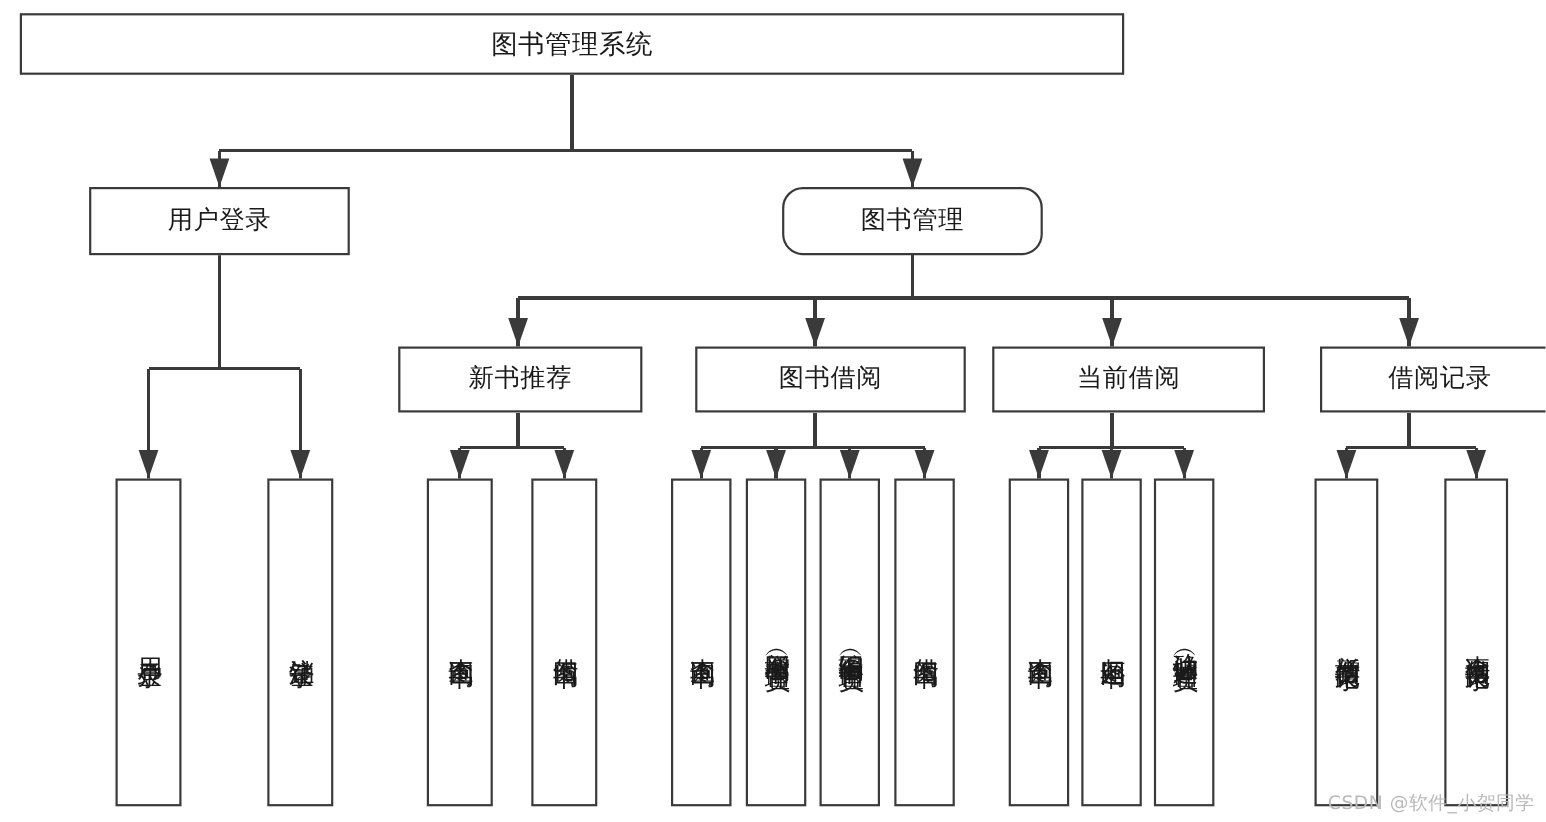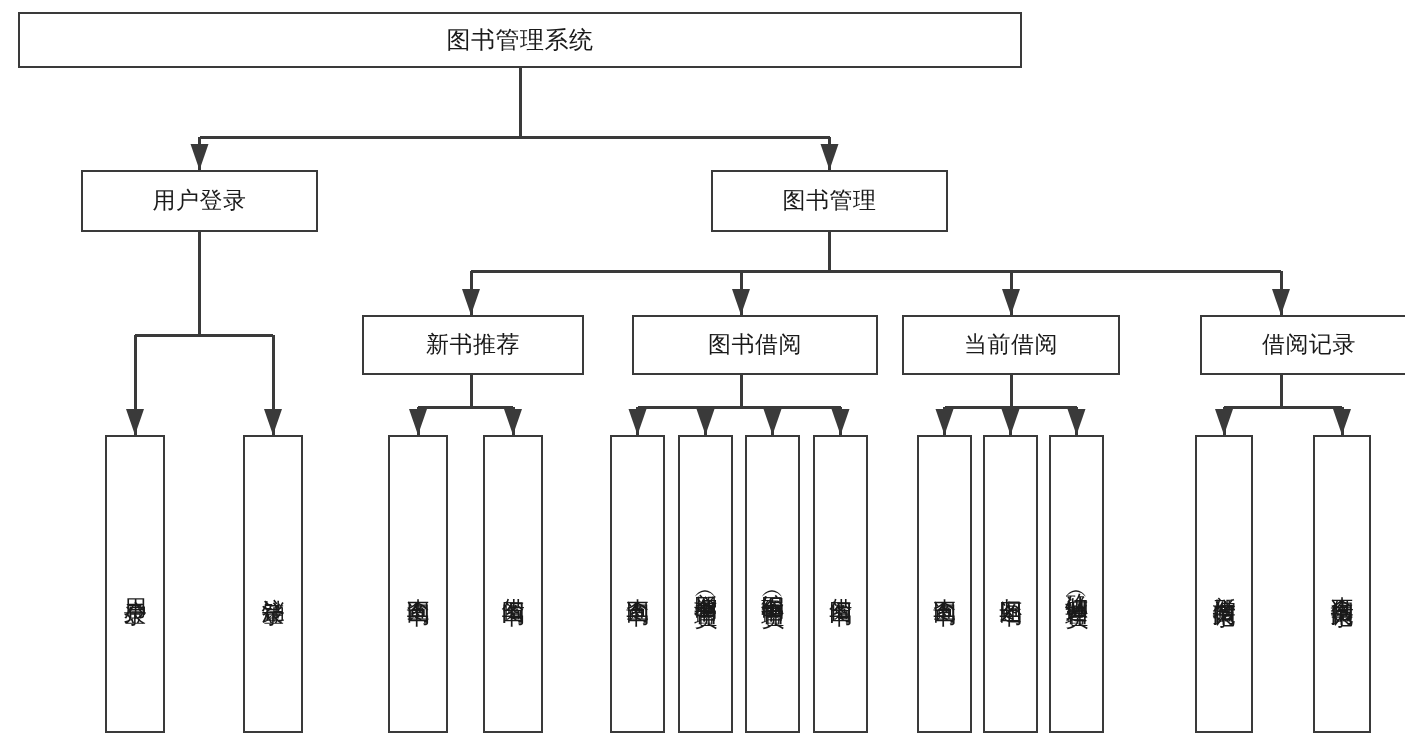--- a/index.html
+++ b/index.html
@@ -135,30 +135,30 @@
       <line x1="1342" y1="407" x2="1342" y2="435" stroke="#3a3a3a" stroke-width="3" shape-rendering="crispEdges"></line>
       <polygon points="1333,409 1351,409 1342,435" fill="#3a3a3a"></polygon>
     </svg>
   <div id="node-layer">
       <div class="node horiz root" style="left: 18px; top: 12px; width: 1004px; height: 56px; border-color: rgb(58, 58, 58); background: rgb(255, 255, 255); color: rgb(26, 26, 26);">
         <span class="node-label">图书管理系统</span>
       </div>
       <div class="node horiz" style="left: 81px; top: 170px; width: 237px; height: 62px; border-color: rgb(58, 58, 58); background: rgb(255, 255, 255); color: rgb(26, 26, 26);">
         <span class="node-label">用户登录</span>
       </div>
-      <div class="node horiz" style="left: 711px; top: 170px; width: 237px; height: 62px; border-color: rgb(58, 58, 58); background: rgb(255, 255, 255); color: rgb(26, 26, 26);">
+      <div class="node horiz" style="left: 711px; top: 170px; width: 237px; height: 62px; border-color: rgb(58, 58, 58); background: rgb(255, 255, 255); color: rgb(26, 26, 26); border-radius: 19px;">
         <span class="node-label">图书管理</span>
       </div>
       <div class="node horiz" style="left: 362px; top: 315px; width: 222px; height: 60px; border-color: rgb(58, 58, 58); background: rgb(255, 255, 255); color: rgb(26, 26, 26);">
         <span class="node-label">新书推荐</span>
       </div>
       <div class="node horiz" style="left: 632px; top: 315px; width: 246px; height: 60px; border-color: rgb(58, 58, 58); background: rgb(255, 255, 255); color: rgb(26, 26, 26);">
         <span class="node-label">图书借阅</span>
       </div>
-      <div class="node horiz" style="left: 902px; top: 315px; width: 218px; height: 60px; border-color: rgb(58, 58, 58); background: rgb(255, 255, 255); color: rgb(26, 26, 26);">
+      <div class="node horiz" style="left: 902px; top: 315px; width: 248px; height: 60px; border-color: rgb(58, 58, 58); background: rgb(255, 255, 255); color: rgb(26, 26, 26);">
         <span class="node-label">当前借阅</span>
       </div>
       <div class="node horiz" style="left: 1200px; top: 315px; width: 218px; height: 60px; border-color: rgb(58, 58, 58); background: rgb(255, 255, 255); color: rgb(26, 26, 26);">
         <span class="node-label">借阅记录</span>
       </div>
       <div class="node vert" style="left: 105px; top: 435px; width: 60px; height: 298px; border-color: rgb(58, 58, 58); background: rgb(255, 255, 255); color: rgb(26, 26, 26);">
         <span class="node-label">用户登录</span>
       </div>
       <div class="node vert" style="left: 243px; top: 435px; width: 60px; height: 298px; border-color: rgb(58, 58, 58); background: rgb(255, 255, 255); color: rgb(26, 26, 26);">
         <span class="node-label">注销登录</span>
@@ -190,13 +190,14 @@
       <div class="node vert" style="left: 1049px; top: 435px; width: 55px; height: 298px; border-color: rgb(58, 58, 58); background: rgb(255, 255, 255); color: rgb(26, 26, 26);">
         <span class="node-label">确认归还（管理员）</span>
       </div>
       <div class="node vert" style="left: 1195px; top: 435px; width: 58px; height: 298px; border-color: rgb(58, 58, 58); background: rgb(255, 255, 255); color: rgb(26, 26, 26);">
         <span class="node-label">新增借阅记录</span>
       </div>
       <div class="node vert" style="left: 1313px; top: 435px; width: 58px; height: 298px; border-color: rgb(58, 58, 58); background: rgb(255, 255, 255); color: rgb(26, 26, 26);">
         <span class="node-label">查询借阅记录</span>
       </div>
     </div>
+  <div class="watermark">CSDN @软件_小贺同学</div>
 </div>
 
 </body></html>

